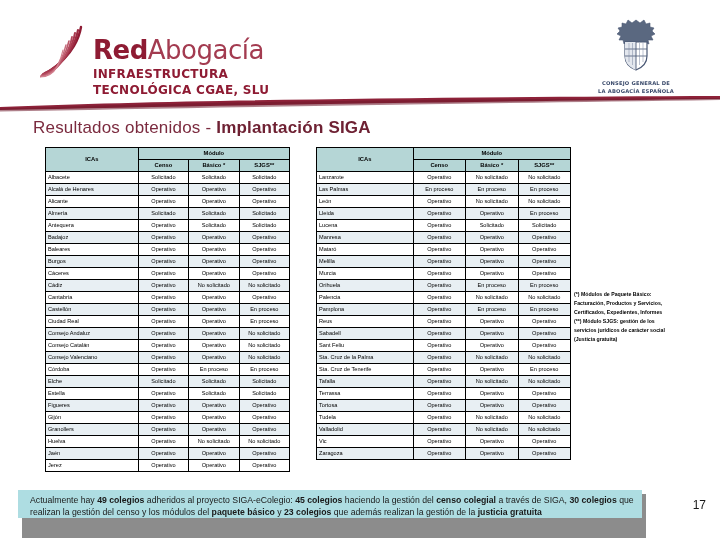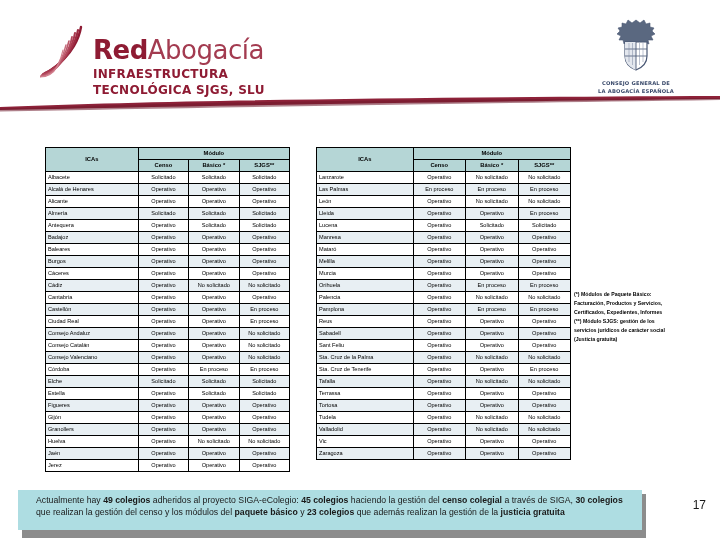--- a/index.html
+++ b/index.html
@@ -113,23 +113,23 @@
   }
   .footnotes p { margin: 0; }
 
   
   .bottom-shadow {
     position: absolute; left: 22px; top: 494px;
     width: 624px; height: 44px; background: #8c8c8c;
   }
   .bottom-banner {
     position: absolute; left: 18px; top: 490px;
-    width: 624px; height: 40px;
+    width: 624px; height: 28px;
     background: #aedde2;
-    padding: 4px 8px 0 18px;
+    padding: 4px 8px 0 12px;
     font-size: 8.7px; line-height: 1.43;
     color: #1a1a1a;
   }
   .bottom-banner b { font-weight: bold; }
   .page-num {
     position: absolute; right: 14px; top: 498px;
     font-size: 12px; color: #1a1a1a;
   }
 </style>
 </head>
@@ -152,21 +152,21 @@
             <path d="M0 53 C6 53 13 50 17 43 C20 37 22 31 23 26" stroke="#d2808e" stroke-width="1.2"></path>
           </g>
         </svg>
       </div>
       <div class="logo-text-block">
         <div class="logo-wordmark">
           <span class="w1">Red</span><span class="w2">Abogacía</span>
         </div>
         <div class="logo-sub">
           <div>INFRAESTRUCTURA</div>
-          <div>TECNOLÓGICA SJGS, SLU</div>
+          <div>TECNOLÓGICA CGAE, SLU</div>
         </div>
       </div>
     </div>
 
     <div class="logo-right">
       <div class="crest">
         <svg width="46" height="56" viewBox="0 0 46 56" xmlns="http://www.w3.org/2000/svg">
           <g fill="#4a5874" stroke="#4a5874">
             <path d="M23 2 L27 5 L31 2 L33 6 L37 5 L37 9 L41 10 L39 13 L42 16 L38 18 L40 22 L35 22 L36 26 L31 24 L31 28 L27 25 L25 29 L23 25 L21 29 L17 25 L15 28 L13 24 L11 26 L10 22 L6 22 L8 18 L4 16 L7 13 L5 10 L9 9 L9 5 L13 6 L15 2 L19 5 Z" fill="#5a6880" stroke-width="0.6"></path>
             <path d="M12 24 L34 24 L34 38 C34 46 28 50 23 52 C18 50 12 46 12 38 Z" fill="#ffffff" stroke="#4a5874" stroke-width="1.2"></path>
@@ -188,20 +188,23 @@
     </div>
 
     <div class="divider-swoosh">
       <svg width="720" height="16" viewBox="0 0 720 16" preserveAspectRatio="none" xmlns="http://www.w3.org/2000/svg">
         <path d="M0 11 C180 4 430 1 720 0 L720 3 C430 6 180 10 0 14 Z" fill="#8e2239"></path>
         <path d="M0 12.5 C180 6 430 3 720 2 L720 4 C430 8 180 12 0 15.5 Z" fill="#6e1a2c" opacity="0.55"></path>
       </svg>
     </div>
   </div>
 
+  <div class="slide-title">
+    <span>Resultados obtenidos - </span><span class="t-bold">Implantación SIGA</span>
+  </div>
 
   <div class="table-wrap tbl-left">
     <table class="siga">
       <colgroup>
           <col class="c-name">
           <col class="c-val">
           <col class="c-val">
           <col class="c-val">
         </colgroup>
       <thead>

